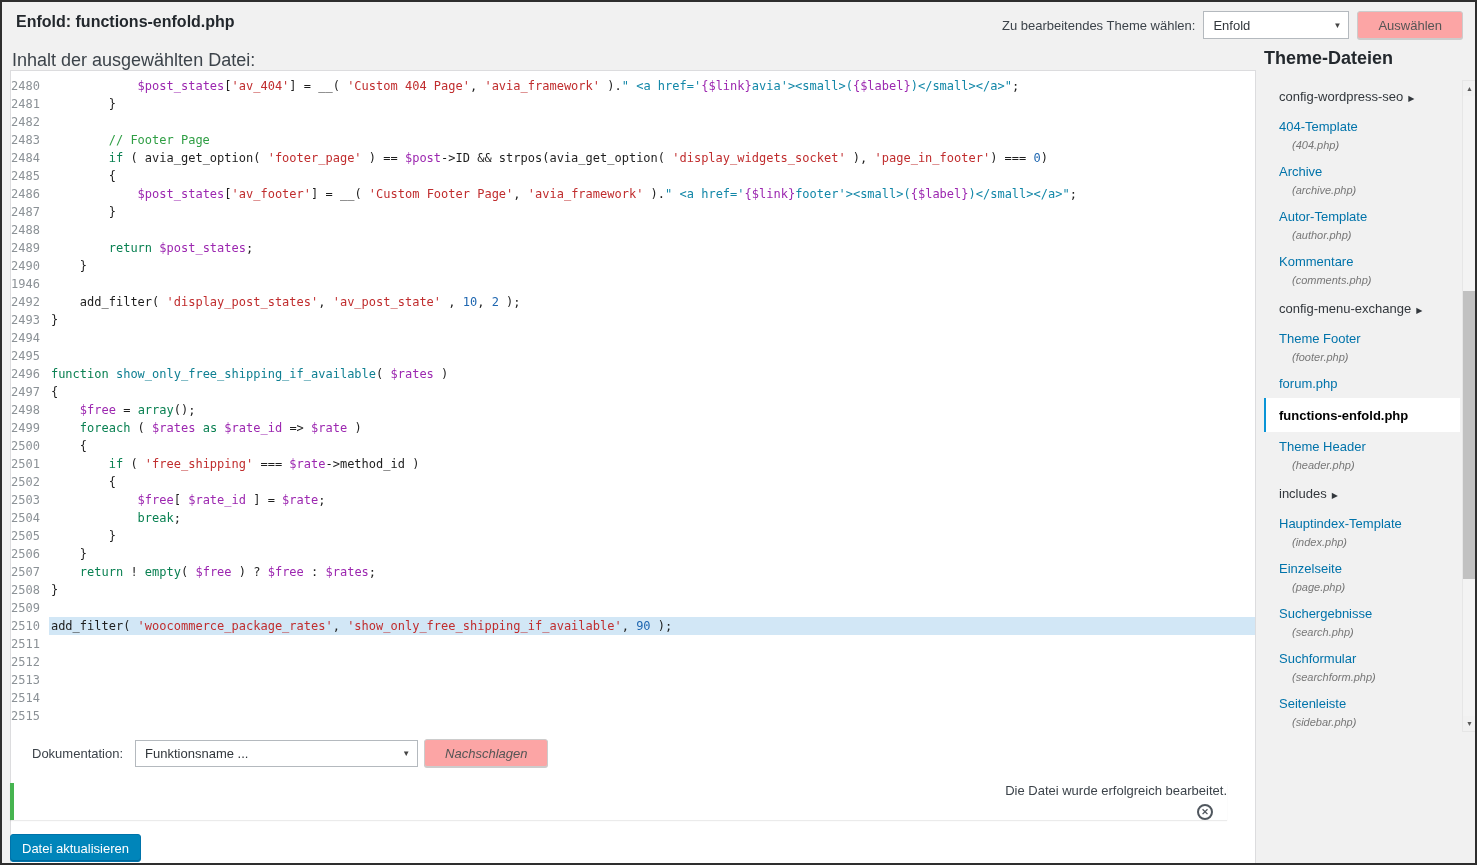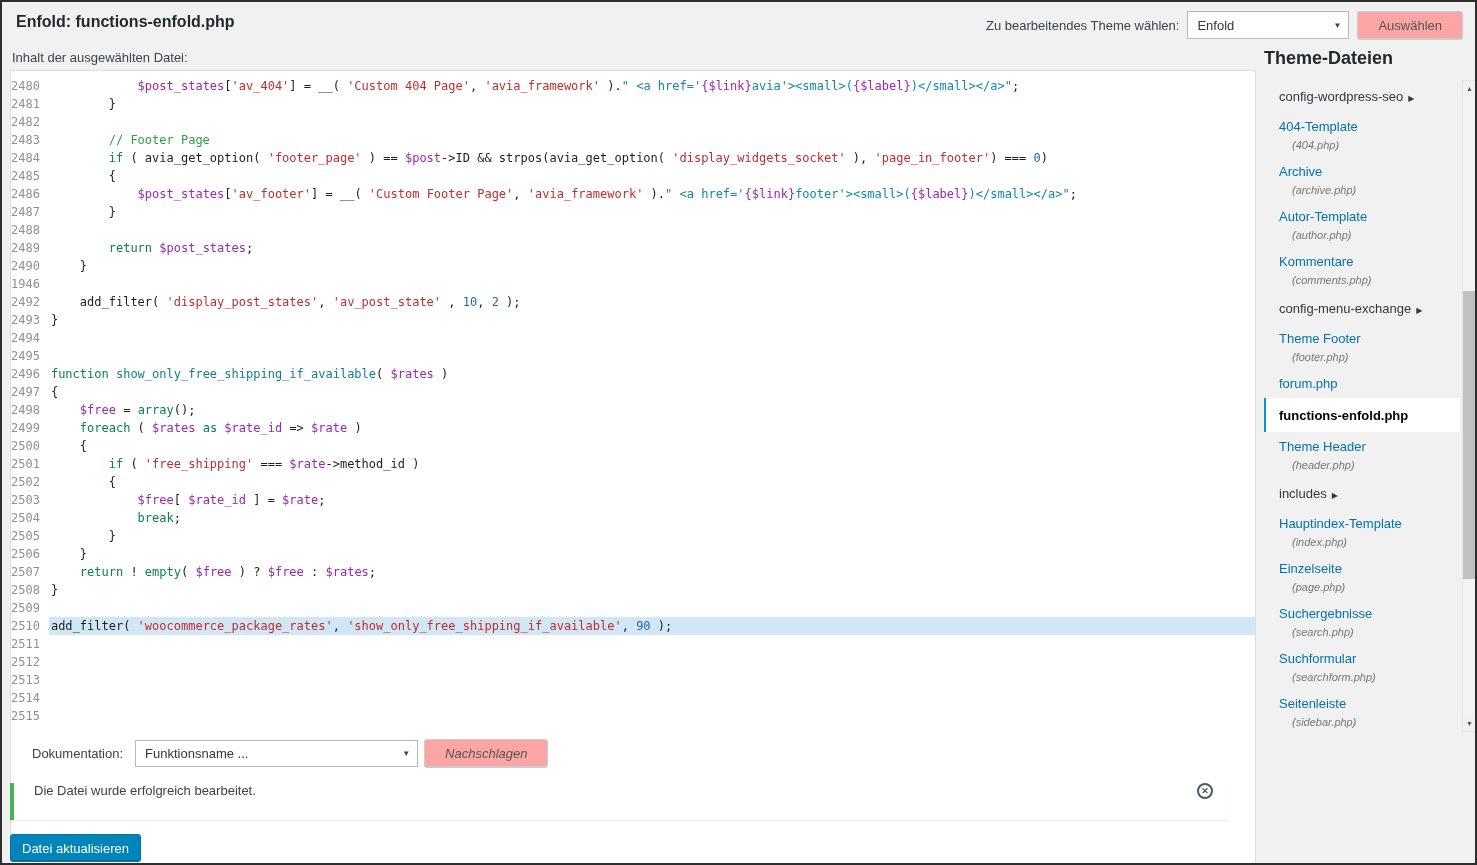--- a/index.html
+++ b/index.html
@@ -7,24 +7,24 @@
   .frame {
     position:relative; width:1477px; height:865px;
     background:#f1f1f1; border:2px solid #2e2e2e; overflow:hidden;
     font-family:"Liberation Sans", sans-serif; color:#3c434a;
   }
   
   .page-title { position:absolute; left:14px; top:11px; margin:0; font-size:16px; font-weight:700; color:#23282d;text-align:right; }
   .topbar-right { position:absolute; right:12px; top:9px; display:flex; align-items:center; gap:8px;justify-content:center; }
   .topbar-right .lbl { font-size:13px; color:#3c434a; }
   .select { background:#fff; border:1px solid #b4b9be; height:28px; display:flex; align-items:center; justify-content:space-between; padding:0 7px 0 9px; font-size:13px; color:#32373c; cursor:pointer; }
-  .theme-select { width:162px; }
+  .theme-select { width:146px; }
   .select-arrow { font-size:8px; color:#444; margin-left:8px; }
   .btn-secondary { height:28px; padding:0 20px; background:#fca5a5; border:1px solid #cccccc; border-radius:3px; color:#555; font-size:13px; font-family:inherit; box-shadow:0 1px 0 #cccccc; cursor:pointer; }
-  .content-label { position:absolute; left:10px; top:48px; font-size:13px; color:#3c434a; }
+  .content-label { position:absolute; left:10px; top:48px; font-size:18px; color:#3c434a; }
 
   
   .editor { position:absolute; left:8px; top:68px; width:1246px; height:852px; background:#fff; border:1px solid #dcdcde; overflow:hidden; font-family:"DejaVu Sans Mono", monospace; font-size:12px; cursor:text; }
   #code-lines { padding-top:6px; }
   .code-line { display:flex; height:18px; line-height:18px; }
   .ln { flex:0 0 36px; padding-right:9px; text-align:right; color:#8b9196; }
   .code { flex:1 1 auto; white-space:pre; padding-left:2px; color:#1e1e1e; }
   .code.hl { background:#d2e7f6; }
   .tok-d { color:#1e1e1e; }
   .tok-k { color:#0a8152; }
@@ -57,21 +57,21 @@
   .sb-arrow.down { bottom:0; }
   .sb-thumb { position:absolute; left:0; width:13px; top:210px; height:288px; background:#c1c1c1; cursor:grab; }
 
   
   .docs-row { position:absolute; left:10px; top:737px; display:flex; align-items:center;margin-left:20px; }
   .docs-row .lbl { font-size:13px; color:#3c434a; margin-right:12px; }
   .docs-select { width:283px; height:27px; }
   .docs-row .btn-secondary { margin-left:6px;font-style:italic; }
 
   
-  .notice { position:absolute; left:8px; top:781px; width:1217px; height:37px; background:#fff; border-left:4px solid #46b450; box-shadow:0 1px 1px rgba(0,0,0,0.08); display:flex; align-items:flex-start; }
+  .notice { position:absolute; left:8px; top:781px; width:1217px; height:37px; background:#fff; border-left:4px solid #46b450; box-shadow:0 1px 1px rgba(0,0,0,0.08); display:flex; align-items:flex-end;flex-direction:column; }
   .notice p { margin:0 0 0 20px; font-size:13px; color:#3c434a; flex:1; }
   .dismiss { width:16px; height:16px; border:2px solid #50575e; border-radius:50%; color:#50575e; font-size:9px; line-height:12px; text-align:center; margin-right:14px; cursor:pointer; font-weight:700; }
 
   
   .btn-primary { position:absolute; left:8px; top:832px; height:28px; padding:0 11px; background:#0085ba; border:1px solid #0073aa; border-radius:3px; color:#fff; font-size:13px; font-family:inherit; box-shadow:inset 0 -1px 0 #006799; cursor:pointer; }
 </style>
 </head>
 <body>
 
 <div class="frame">

